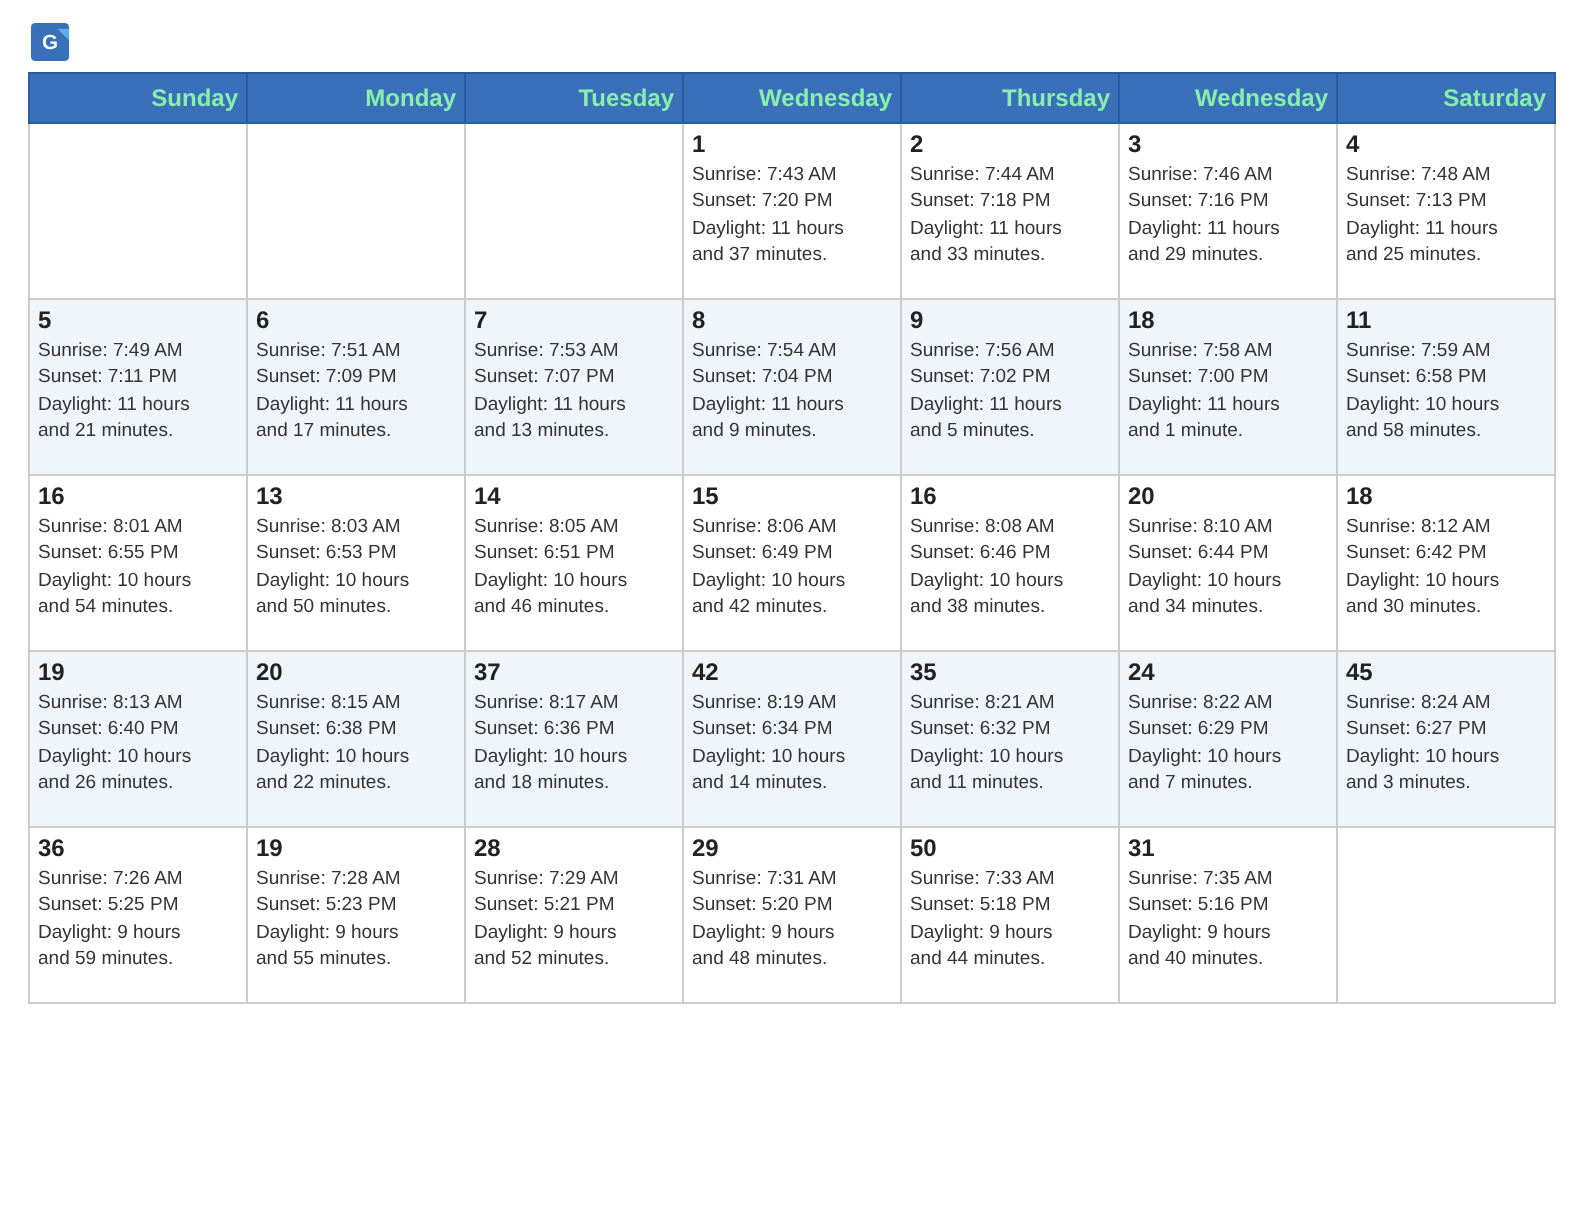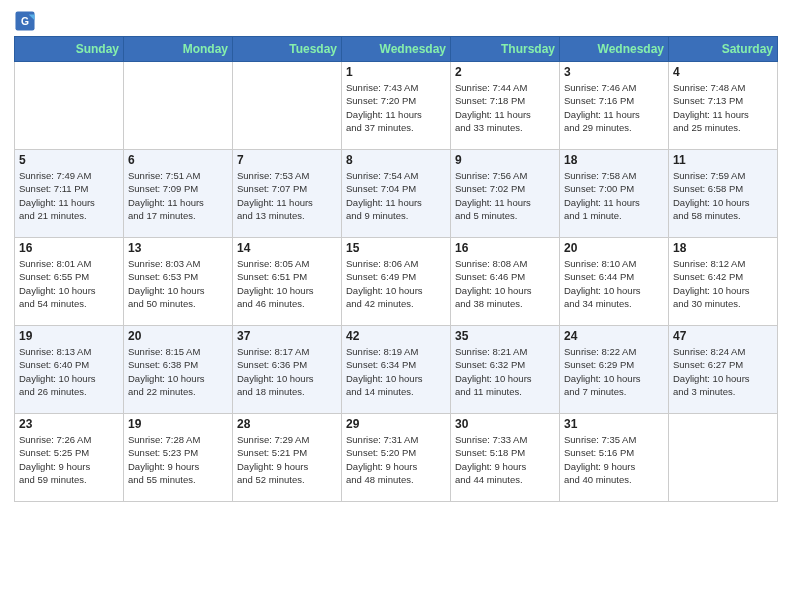--- a/index.html
+++ b/index.html
@@ -232,43 +232,43 @@
           </td>
           <td>
             <span class="day-num">35</span>
             <div class="day-info">Sunrise: 8:21 AM<br>Sunset: 6:32 PM<br>Daylight: 10 hours<br>and 11 minutes.</div>
           </td>
           <td>
             <span class="day-num">24</span>
             <div class="day-info">Sunrise: 8:22 AM<br>Sunset: 6:29 PM<br>Daylight: 10 hours<br>and 7 minutes.</div>
           </td>
           <td>
-            <span class="day-num">47</span>
+            <span class="day-num">45</span>
             <div class="day-info">Sunrise: 8:24 AM<br>Sunset: 6:27 PM<br>Daylight: 10 hours<br>and 3 minutes.</div>
           </td>
         </tr>
         <tr>
           <td>
-            <span class="day-num">23</span>
+            <span class="day-num">36</span>
             <div class="day-info">Sunrise: 7:26 AM<br>Sunset: 5:25 PM<br>Daylight: 9 hours<br>and 59 minutes.</div>
           </td>
           <td>
             <span class="day-num">19</span>
             <div class="day-info">Sunrise: 7:28 AM<br>Sunset: 5:23 PM<br>Daylight: 9 hours<br>and 55 minutes.</div>
           </td>
           <td>
             <span class="day-num">28</span>
             <div class="day-info">Sunrise: 7:29 AM<br>Sunset: 5:21 PM<br>Daylight: 9 hours<br>and 52 minutes.</div>
           </td>
           <td>
             <span class="day-num">29</span>
             <div class="day-info">Sunrise: 7:31 AM<br>Sunset: 5:20 PM<br>Daylight: 9 hours<br>and 48 minutes.</div>
           </td>
           <td>
-            <span class="day-num">30</span>
+            <span class="day-num">50</span>
             <div class="day-info">Sunrise: 7:33 AM<br>Sunset: 5:18 PM<br>Daylight: 9 hours<br>and 44 minutes.</div>
           </td>
           <td>
             <span class="day-num">31</span>
             <div class="day-info">Sunrise: 7:35 AM<br>Sunset: 5:16 PM<br>Daylight: 9 hours<br>and 40 minutes.</div>
           </td>
           <td class="empty-cell"></td>
         </tr>
       </tbody>
   </table>

